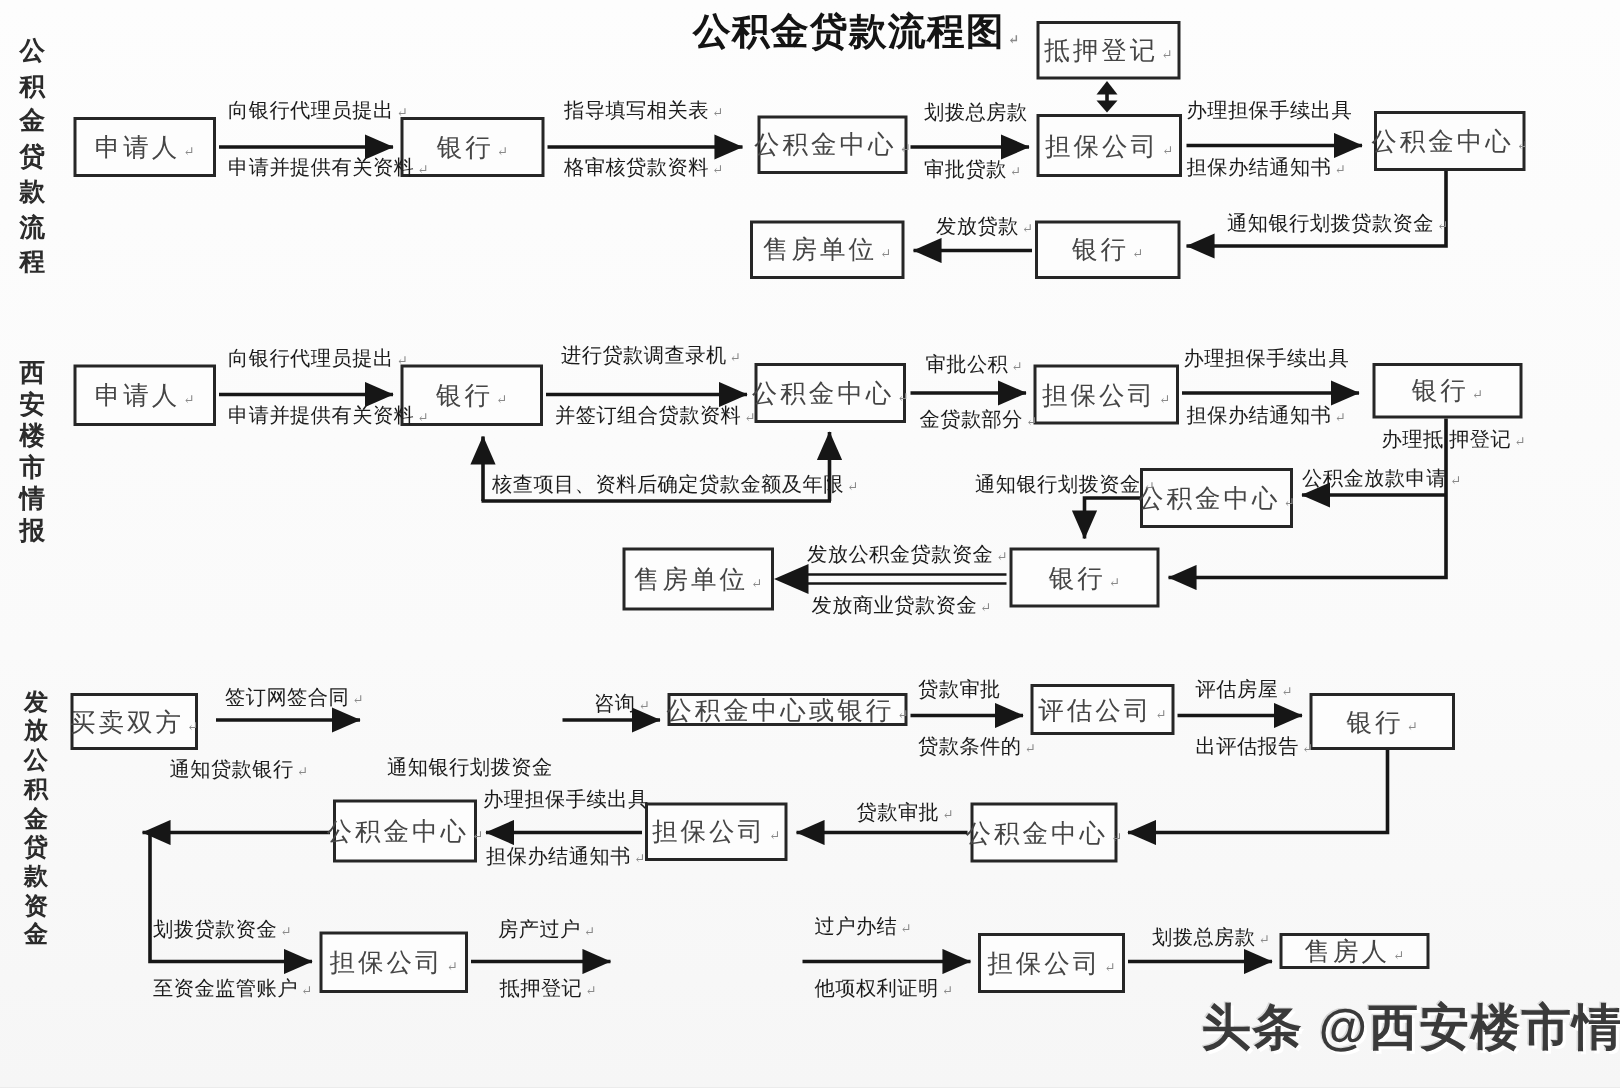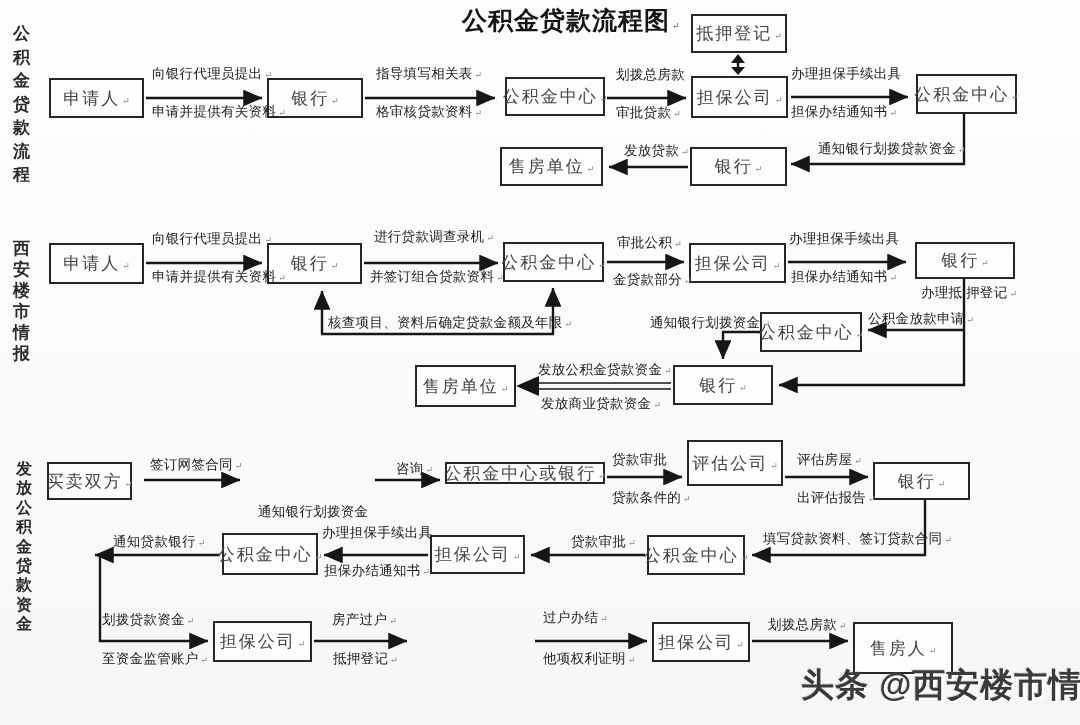--- a/index.html
+++ b/index.html
@@ -172,57 +172,56 @@
   <div class="elabel" style="left:650px;top:314px">通知银行划拨资金<span class="pmark">↵</span></div>
   <div class="elabel" style="left:538px;top:361px">发放公积金贷款资金<span class="pmark">↵</span></div>
   <div class="elabel" style="left:541px;top:395px">发放商业贷款资金<span class="pmark">↵</span></div>
 
   <div class="fbox" style="left:47px;top:462px;width:85px;height:38px">
       <span>买卖双方<span class="pmark">↵</span></span>
     </div>
   <div class="fbox" style="left:445px;top:462px;width:160px;height:22px">
       <span>公积金中心或银行<span class="pmark">↵</span></span>
     </div>
-  <div class="fbox" style="left:687px;top:440px;width:96px;height:46px">
+  <div class="fbox" style="left:687px;top:456px;width:96px;height:34px">
       <span>评估公司<span class="pmark">↵</span></span>
     </div>
   <div class="fbox" style="left:873px;top:462px;width:97px;height:38px">
       <span>银行<span class="pmark">↵</span></span>
     </div>
   <div class="fbox" style="left:647px;top:535px;width:98px;height:40px">
       <span>公积金中心<span class="pmark">↵</span></span>
     </div>
   <div class="fbox" style="left:430px;top:535px;width:95px;height:39px">
       <span>担保公司<span class="pmark">↵</span></span>
     </div>
   <div class="fbox" style="left:222px;top:533px;width:96px;height:42px">
       <span>公积金中心<span class="pmark">↵</span></span>
     </div>
   <div class="fbox" style="left:213px;top:621px;width:99px;height:41px">
       <span>担保公司<span class="pmark">↵</span></span>
     </div>
   <div class="fbox" style="left:652px;top:622px;width:98px;height:40px">
       <span>担保公司<span class="pmark">↵</span></span>
     </div>
-  <div class="fbox" style="left:853px;top:622px;width:100px;height:52px">
+  <div class="fbox" style="left:853px;top:622px;width:100px;height:24px">
       <span>售房人<span class="pmark">↵</span></span>
     </div>
 
   <div class="elabel" style="left:150px;top:456px">签订网签合同<span class="pmark">↵</span></div>
   <div class="elabel" style="left:258px;top:503px">通知银行划拨资金</div>
   <div class="elabel" style="left:396px;top:460px">咨询<span class="pmark">↵</span></div>
   <div class="elabel" style="left:612px;top:451px">贷款审批</div>
   <div class="elabel" style="left:612px;top:489px">贷款条件的<span class="pmark">↵</span></div>
   <div class="elabel" style="left:797px;top:451px">评估房屋<span class="pmark">↵</span></div>
   <div class="elabel" style="left:797px;top:489px">出评估报告<span class="pmark">↵</span></div>
-  <div class="elabel" style="left:763px;top:530px">填写贷款资料、签订贷款合同<span class="pmark">↵</span></div>
   <div class="elabel" style="left:571px;top:533px">贷款审批<span class="pmark">↵</span></div>
   <div class="elabel" style="left:322px;top:524px">办理担保手续出具</div>
   <div class="elabel" style="left:324px;top:562px">担保办结通知书<span class="pmark">↵</span></div>
-  <div class="elabel" style="left:113px;top:533px">通知贷款银行<span class="pmark">↵</span></div>
+  <div class="elabel" style="left:113px;top:504px">通知贷款银行<span class="pmark">↵</span></div>
   <div class="elabel" style="left:102px;top:611px">划拨贷款资金<span class="pmark">↵</span></div>
   <div class="elabel" style="left:102px;top:650px">至资金监管账户<span class="pmark">↵</span></div>
   <div class="elabel" style="left:332px;top:611px">房产过户<span class="pmark">↵</span></div>
   <div class="elabel" style="left:333px;top:650px">抵押登记<span class="pmark">↵</span></div>
   <div class="elabel" style="left:543px;top:609px">过户办结<span class="pmark">↵</span></div>
   <div class="elabel" style="left:543px;top:650px">他项权利证明<span class="pmark">↵</span></div>
   <div class="elabel" style="left:768px;top:616px">划拨总房款<span class="pmark">↵</span></div>
 
   <div class="watermark">头条 @西安楼市情报</div>
 

